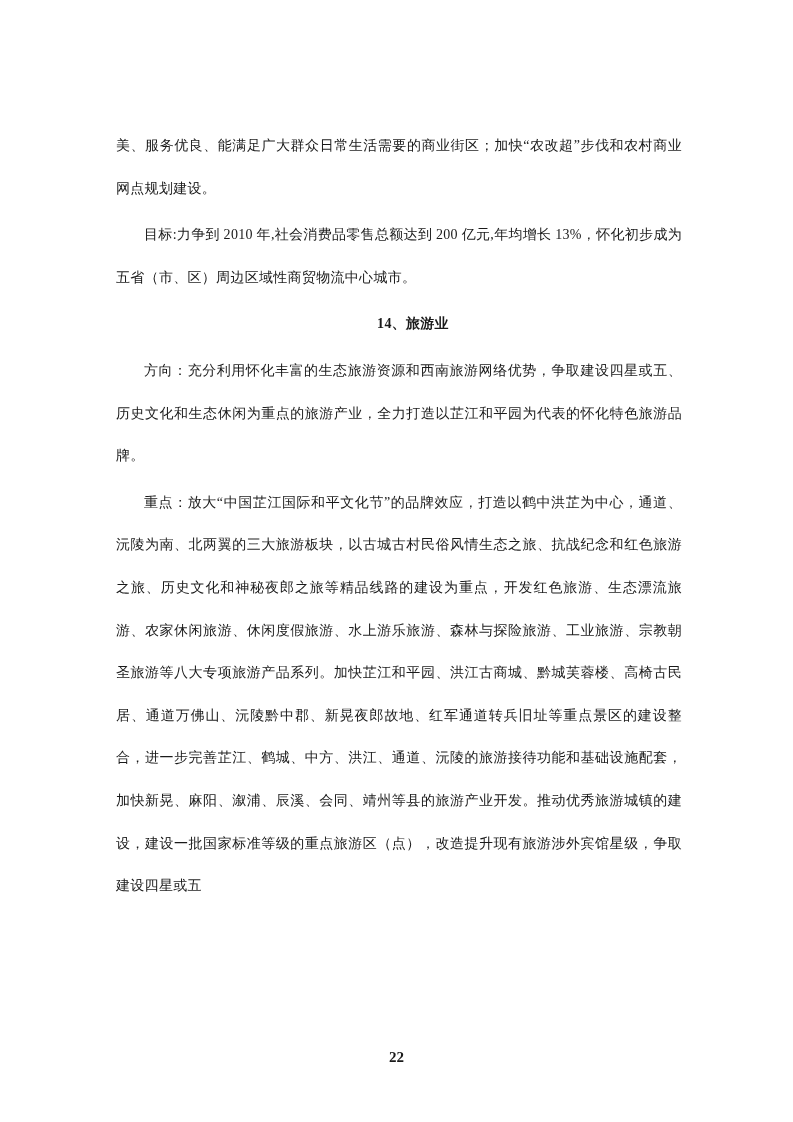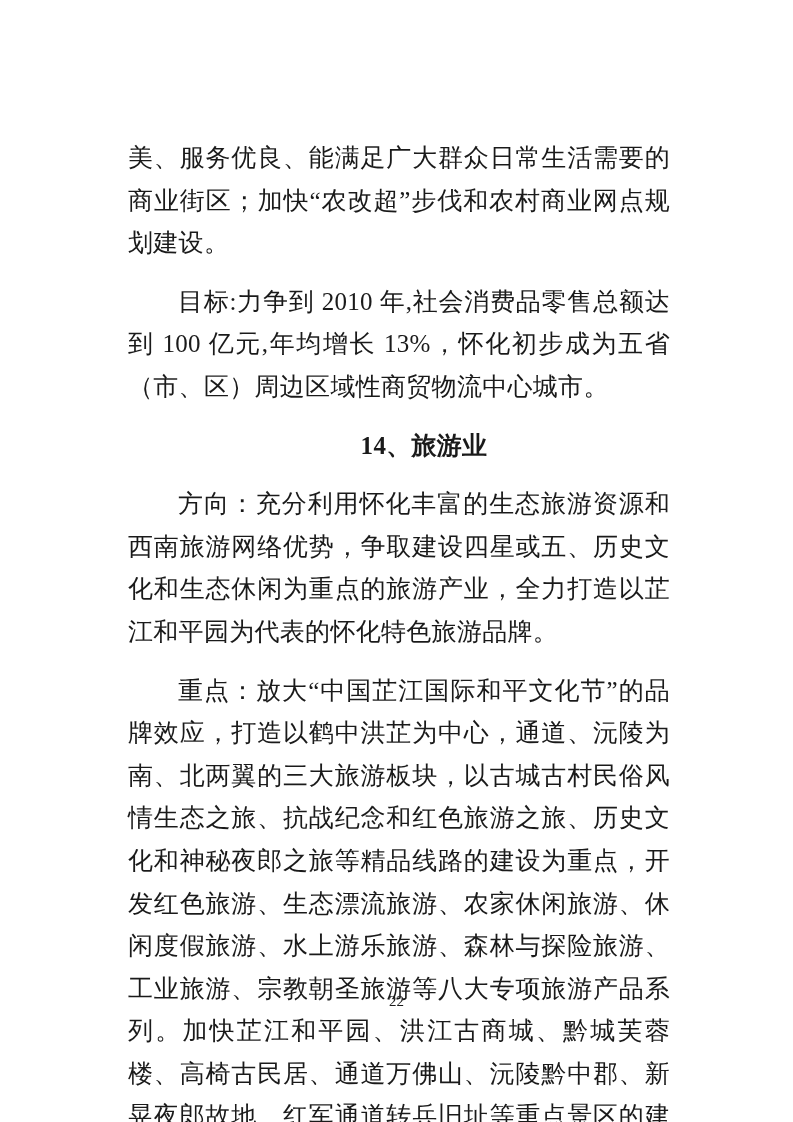--- a/index.html
+++ b/index.html
@@ -16,53 +16,54 @@
     color: #1a1a1a;
     overflow: hidden;
   }
   .text-block {
     position: absolute;
     left: 112px;
     top: 121px;
     width: 574px;
   }
   .para {
-    margin: 16px;
-    font-size: 25px;
+    margin: 4px;
+    font-size: 14px;
     line-height: 42.6px;
     text-align: justify;
     letter-spacing: 0.3px;
     word-break: break-all;
   }
   .para.indent {
     text-indent: 2em;
   }
   .para.heading {
     font-weight: bold;
     text-align: center;
   }
   .footer {
     position: absolute;
     left: 0;
-    top: 992px;
+    top: 1048px;
     width: 100%;
     text-align: center;
+    font-weight: bold;
   }
   .page-number {
     font-size: 15px;
     color: #1a1a1a;
   }
 </style>
 </head>
 <body>
 
 <div class="page">
   <div class="text-block">
     <p class="para">美、服务优良、能满足广大群众日常生活需要的商业街区；加快“农改超”步伐和农村商业网点规划建设。</p>
-    <p class="para indent">目标:力争到 2010 年,社会消费品零售总额达到 100 亿元,年均增长 13%，怀化初步成为五省（市、区）周边区域性商贸物流中心城市。</p>
+    <p class="para indent">目标:力争到 2010 年,社会消费品零售总额达到 200 亿元,年均增长 13%，怀化初步成为五省（市、区）周边区域性商贸物流中心城市。</p>
     <p class="para indent heading">14、旅游业</p>
     <p class="para indent">方向：充分利用怀化丰富的生态旅游资源和西南旅游网络优势，争取建设四星或五、历史文化和生态休闲为重点的旅游产业，全力打造以芷江和平园为代表的怀化特色旅游品牌。</p>
     <p class="para indent">重点：放大“中国芷江国际和平文化节”的品牌效应，打造以鹤中洪芷为中心，通道、沅陵为南、北两翼的三大旅游板块，以古城古村民俗风情生态之旅、抗战纪念和红色旅游之旅、历史文化和神秘夜郎之旅等精品线路的建设为重点，开发红色旅游、生态漂流旅游、农家休闲旅游、休闲度假旅游、水上游乐旅游、森林与探险旅游、工业旅游、宗教朝圣旅游等八大专项旅游产品系列。加快芷江和平园、洪江古商城、黔城芙蓉楼、高椅古民居、通道万佛山、沅陵黔中郡、新晃夜郎故地、红军通道转兵旧址等重点景区的建设整合，进一步完善芷江、鹤城、中方、洪江、通道、沅陵的旅游接待功能和基础设施配套，加快新晃、麻阳、溆浦、辰溪、会同、靖州等县的旅游产业开发。推动优秀旅游城镇的建设，建设一批国家标准等级的重点旅游区（点），改造提升现有旅游涉外宾馆星级，争取建设四星或五</p>
   </div>
   <div class="footer">
     <span class="page-number">22</span>
   </div>
 </div>
 
 </body></html>

